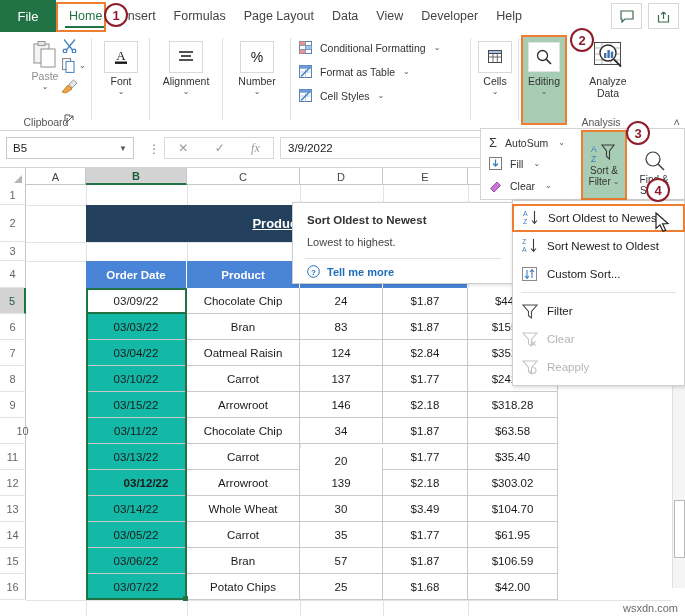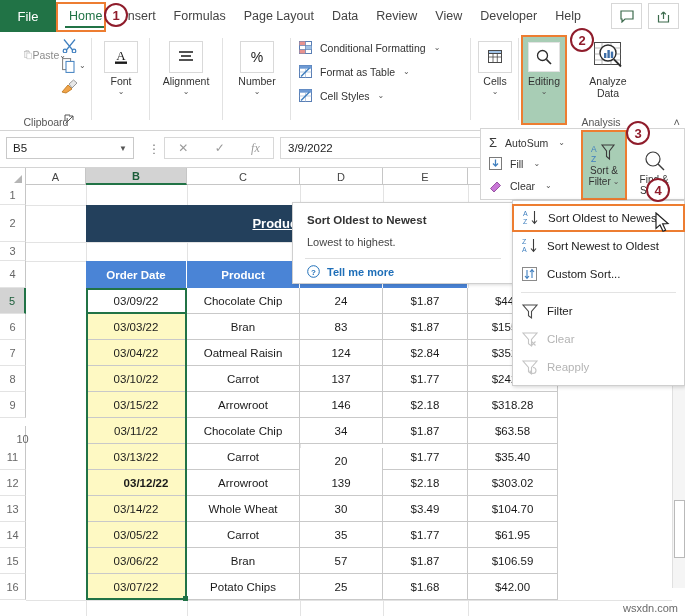--- a/index.html
+++ b/index.html
@@ -100,21 +100,21 @@
   .gridline-v { position:absolute; width:1px; background:#e3e3e3; }
   .gridline-h { position:absolute; height:1px; background:#e3e3e3; }
 
   .cell { position:absolute; font-size:11.5px; color:#1a1a1a; display:flex; align-items:center;
           justify-content:center; overflow:hidden; white-space:nowrap; }
   .title-cell { background:#23405c; color:#fff; font-weight:bold; font-size:13px;
                 text-decoration:underline; }
   .hdr-cell { background:#4a84d6; color:#fff; font-weight:bold; font-size:11.5px;
               border-right:1px solid #fff; }
   .body-cell { border-right:1px solid #c9c9c9; border-bottom:1px solid #c9c9c9; background:#fff; }
-  .selcol { background:#fef9c3; }
+  .selcol { background:#14b8a6; }
   .selbox { position:absolute; border:2px solid #217346; pointer-events:none; z-index:5; }
   .selbox .handle { position:absolute; right:-3px; bottom:-3px; width:5px; height:5px; background:#217346; }
 
   
   .tooltip { position:absolute; left:292px; top:202px; width:222px; height:82px;
              background:#fff; border:1px solid #cfcfcf; box-shadow:1px 1px 3px rgba(0,0,0,.15); z-index:40; }
   .tt-title { position:absolute; left:14px; top:11px; font-size:11.5px; font-weight:bold; color:#333; }
   .tt-desc  { position:absolute; left:14px; top:33px; font-size:11px; color:#444; }
   .tt-sep   { position:absolute; left:12px; right:12px; top:55px; height:1px; background:#e0e0e0; }
   .tt-more  { position:absolute; left:14px; top:62px; display:flex; align-items:center; gap:7px;
@@ -171,23 +171,20 @@
       <div class="tab">
         <span>Formulas</span>
       </div>
       <div class="tab">
         <span>Page Layout</span>
       </div>
       <div class="tab">
         <span>Data</span>
       </div>
       <div class="tab">
-        <span>Review</span>
-      </div>
-      <div class="tab">
         <span>View</span>
       </div>
       <div class="tab">
         <span>Developer</span>
       </div>
       <div class="tab">
         <span>Help</span>
       </div>
     </div>
     <div class="win-btns">
@@ -201,21 +198,21 @@
           <path d="M1.5 5v7h10V5" fill="none" stroke="#3c6b4d" stroke-width="1.2"></path>
           <path d="M6.5 9V2M6.5 2l-2.4 2.4M6.5 2l2.4 2.4" fill="none" stroke="#3c6b4d" stroke-width="1.2"></path>
         </svg>
       </div>
     </div>
   </div>
 
   <div class="ribbon">
 
     <div class="grp" style="left:0; width:92px;">
-      <div style="position:absolute; left:24px; top:8px; display:flex; flex-direction:row; align-items:center; width:42px;">
+      <div style="position:absolute; left:24px; top:8px; display:flex; flex-direction:column; align-items:center; width:42px;">
         <svg width="26" height="30" viewBox="0 0 26 30">
           <rect x="2" y="4" width="15" height="19" fill="#f4f4f4" stroke="#9a9a9a" stroke-width="1.1"></rect>
           <rect x="6" y="1.5" width="7" height="4" fill="#e9e9e9" stroke="#9a9a9a" stroke-width="1.1"></rect>
           <rect x="9" y="9" width="14" height="18" fill="#fff" stroke="#9a9a9a" stroke-width="1.1"></rect>
         </svg>
         <span class="big-lbl" style="color:#8c8c8c;">Paste</span>
         <span class="caret">⌄</span>
       </div>
       <div style="position:absolute; left:62px; top:6px;">
         <svg width="15" height="15" viewBox="0 0 15 15">
@@ -396,21 +393,21 @@
 
     <div class="rowhdr" style="top:17px;  height:20px;">1</div>
     <div class="rowhdr" style="top:37px;  height:37px;">2</div>
     <div class="rowhdr" style="top:74px;  height:19px;">3</div>
     <div class="rowhdr" style="top:93px;  height:27px;">4</div>
     <div class="rowhdr sel selmark" style="top:120px; height:26px;">5</div>
     <div class="rowhdr" style="top:146px; height:26px;">6</div>
     <div class="rowhdr" style="top:172px; height:26px;">7</div>
     <div class="rowhdr" style="top:198px; height:26px;">8</div>
     <div class="rowhdr" style="top:224px; height:26px;">9</div>
-    <div class="rowhdr" style="top:258px; height:26px;padding-left:20px;">10</div>
+    <div class="rowhdr" style="top:250px; height:26px;padding-left:20px;">10</div>
     <div class="rowhdr" style="top:276px; height:26px;">11</div>
     <div class="rowhdr" style="top:302px; height:26px;">12</div>
     <div class="rowhdr" style="top:328px; height:26px;">13</div>
     <div class="rowhdr" style="top:354px; height:26px;">14</div>
     <div class="rowhdr" style="top:380px; height:26px;">15</div>
     <div class="rowhdr" style="top:406px; height:26px;">16</div>
 
     <div class="gridline-v" style="left:86px;  top:17px; height:432px;"></div>
     <div class="gridline-v" style="left:187px; top:17px; height:432px;"></div>
     <div class="gridline-v" style="left:300px; top:17px; height:432px;"></div>

